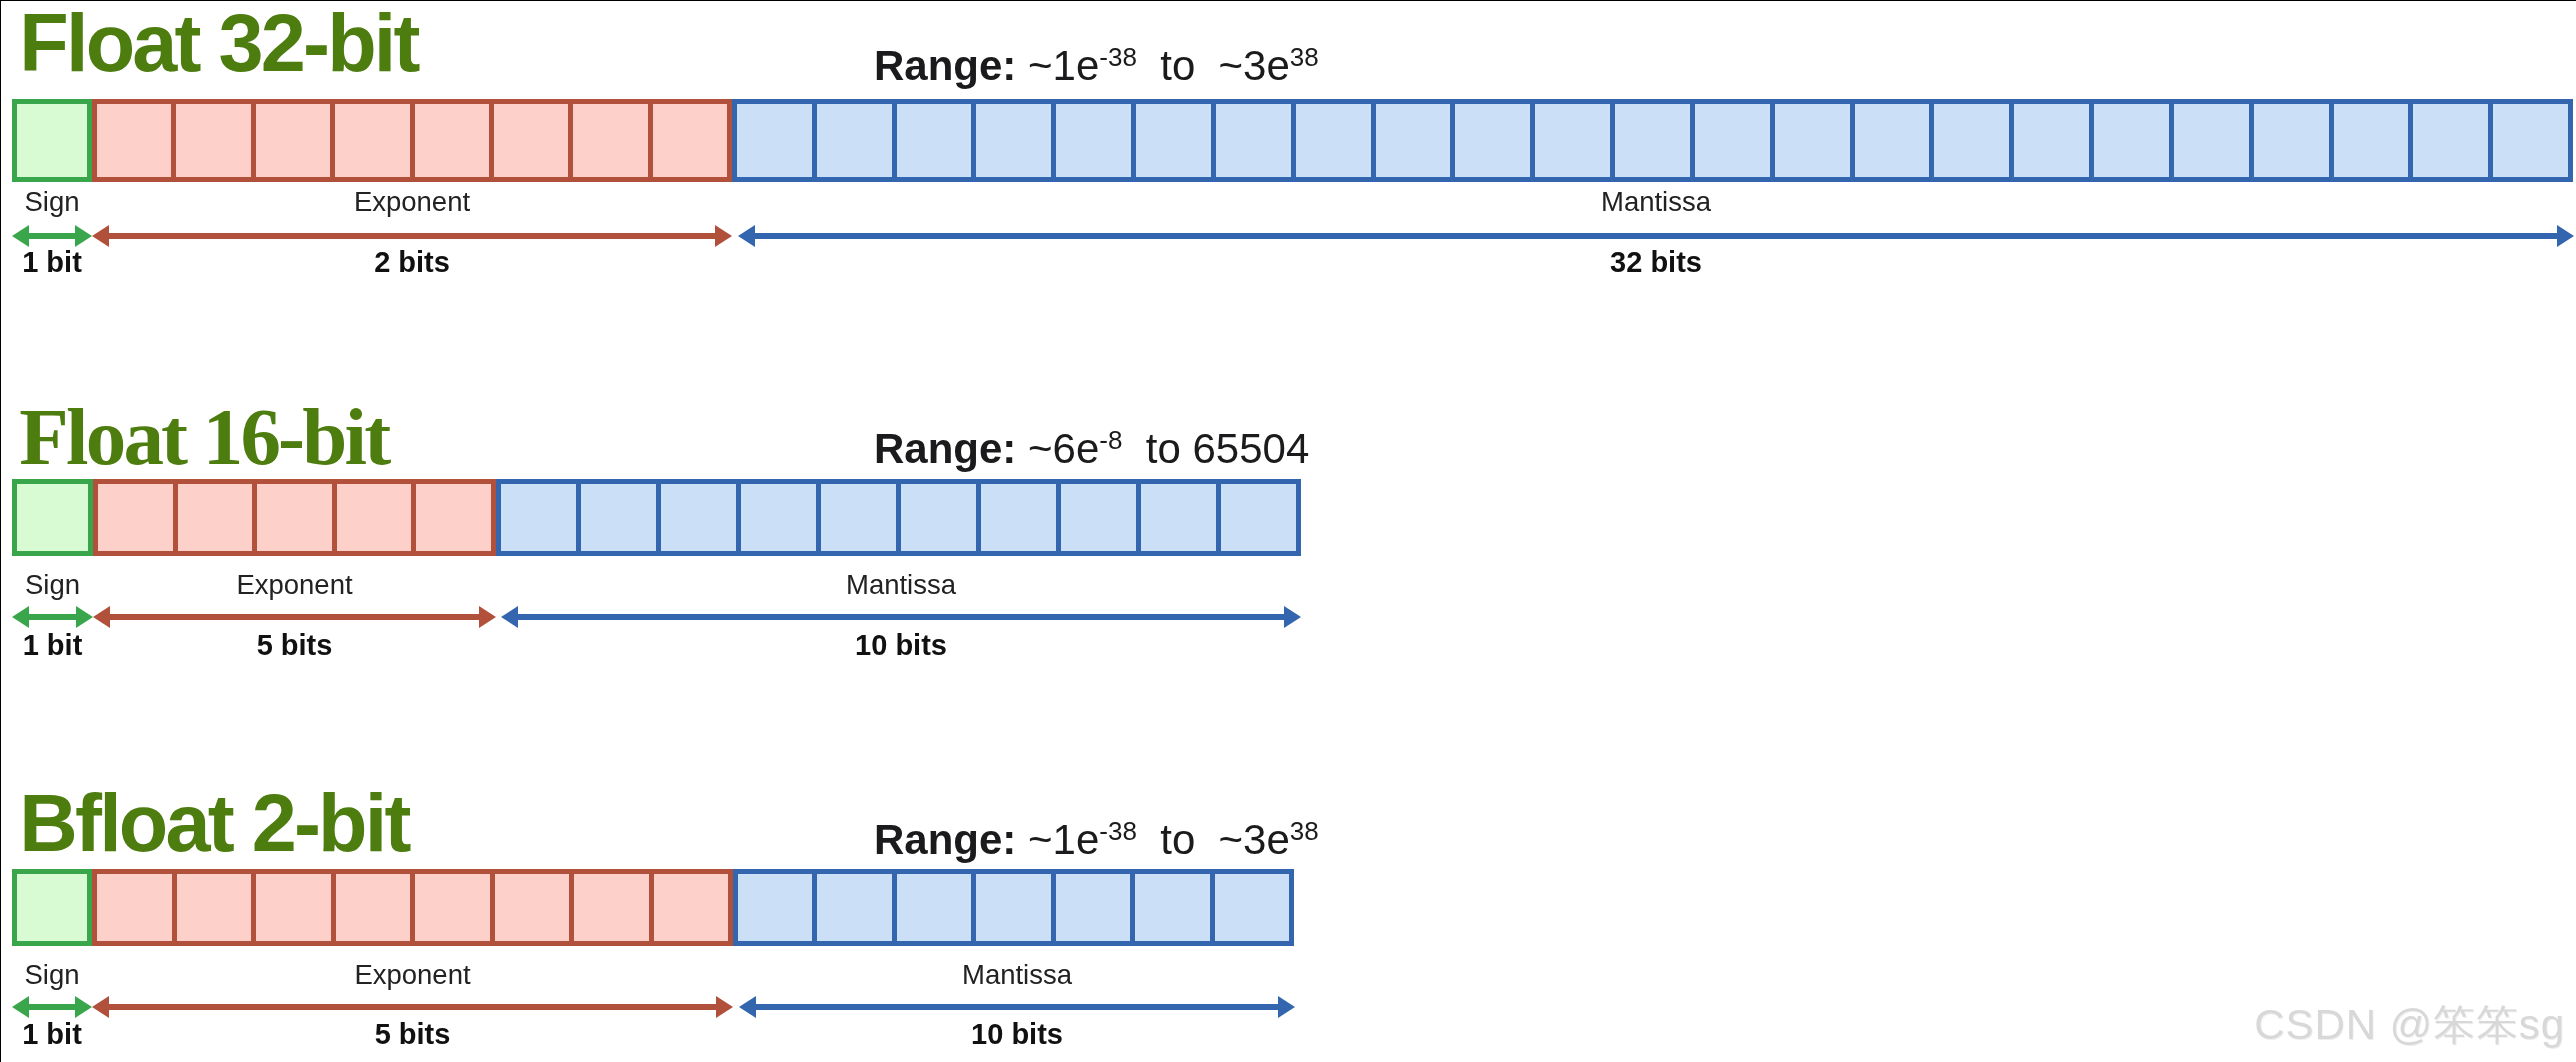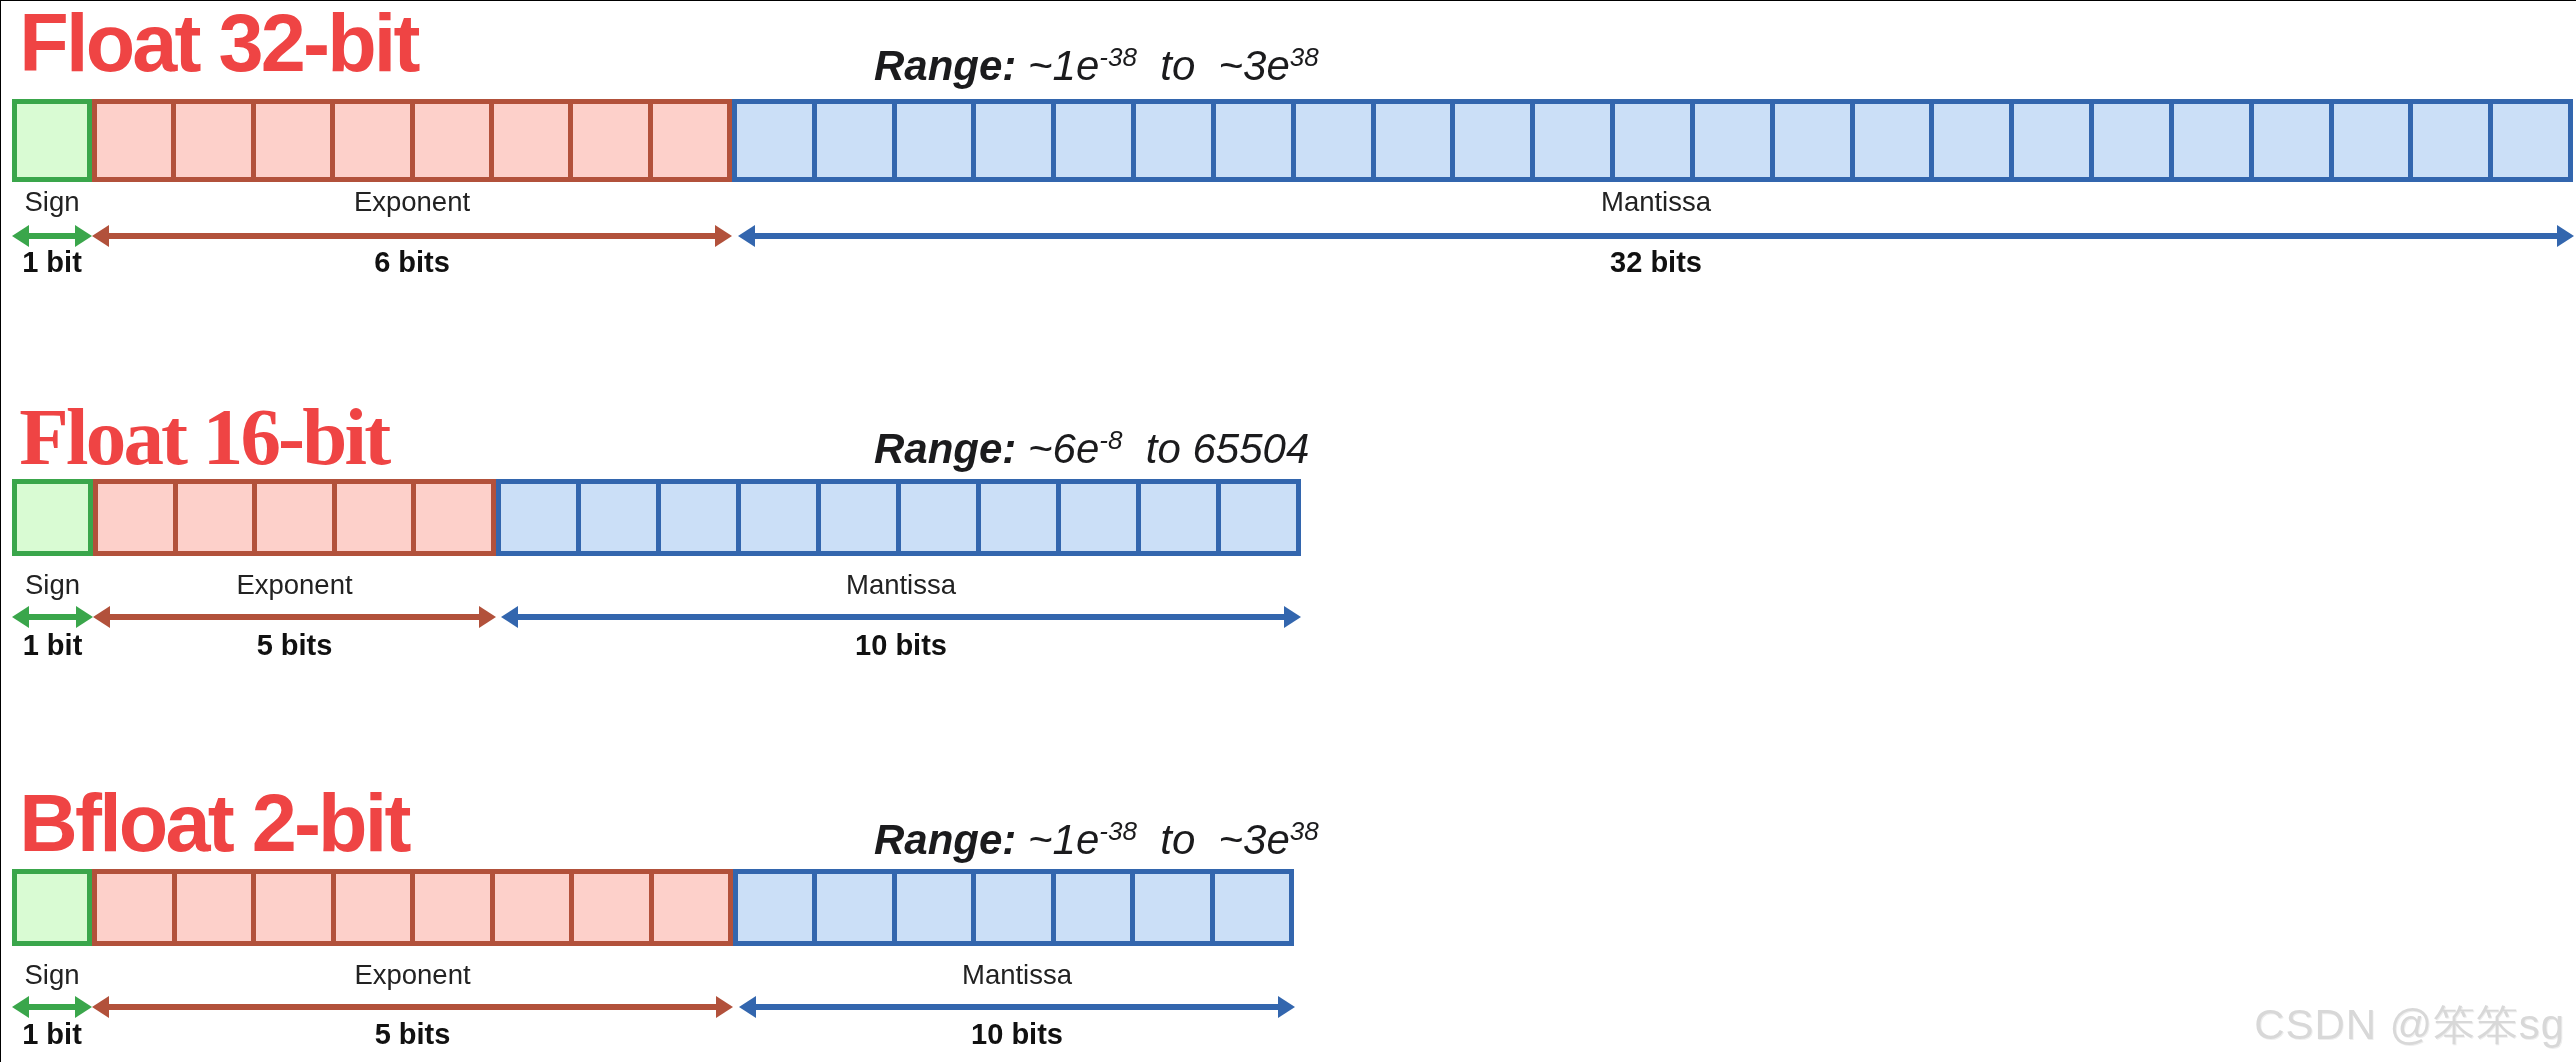--- a/index.html
+++ b/index.html
@@ -11,25 +11,25 @@
     border-left:1.8px solid #000;
     border-bottom:1.8px solid #000;
     box-sizing:border-box;
     overflow:hidden;
     font-family:"Liberation Sans", sans-serif;
     color:#1b1b1d;
   }
   .title{
     position:absolute;left:18.3px;margin:0;
     font-size:81px;font-weight:bold;letter-spacing:-2.8px;line-height:1;
-    color:#ef4444;white-space:nowrap;
+    color:#4d7c0f;white-space:nowrap;
   }
   .range{
     position:absolute;left:873px;
-    font-size:42px;line-height:1;white-space:nowrap;color:#1b1b1d;font-style:italic;
+    font-size:42px;line-height:1;white-space:nowrap;color:#1b1b1d;
   }
   .range-label{font-weight:bold;}
   .range-colon{font-weight:bold;white-space:pre;}
   .range-value span{white-space:pre;}
   .range-value sup{
     font-size:0.62em;vertical-align:0.55em;letter-spacing:0;
   }
   .bits{
     position:absolute;display:flex;box-sizing:border-box;
   }
@@ -120,21 +120,21 @@
           <div class="aline"></div>
           <div class="ah r"></div>
         </div>
         <div class="sec-bits" style="left: 11px; width: 80px; top: 247px;">1 bit</div>
         <div class="sec-name" style="left: 91px; width: 640px; top: 187px;">Exponent</div>
         <div class="arrow" style="left: 91px; width: 640px; top: 224px; color: rgb(178, 81, 59);">
           <div class="ah l"></div>
           <div class="aline"></div>
           <div class="ah r"></div>
         </div>
-        <div class="sec-bits" style="left: 91px; width: 640px; top: 247px;">6 bits</div>
+        <div class="sec-bits" style="left: 91px; width: 640px; top: 247px;">2 bits</div>
         <div class="sec-name" style="left: 737px; width: 1836px; top: 187px;">Mantissa</div>
         <div class="arrow" style="left: 737px; width: 1836px; top: 224px; color: rgb(51, 102, 174);">
           <div class="ah l"></div>
           <div class="aline"></div>
           <div class="ah r"></div>
         </div>
         <div class="sec-bits" style="left: 737px; width: 1836px; top: 247px;">32 bits</div>
       </div>
   </section>
 

